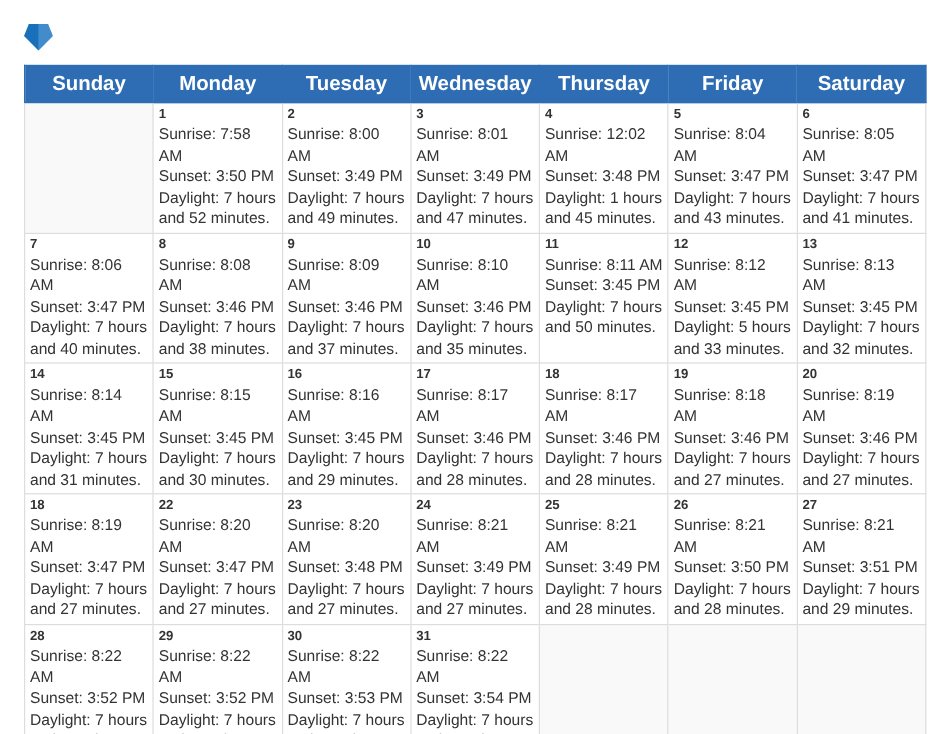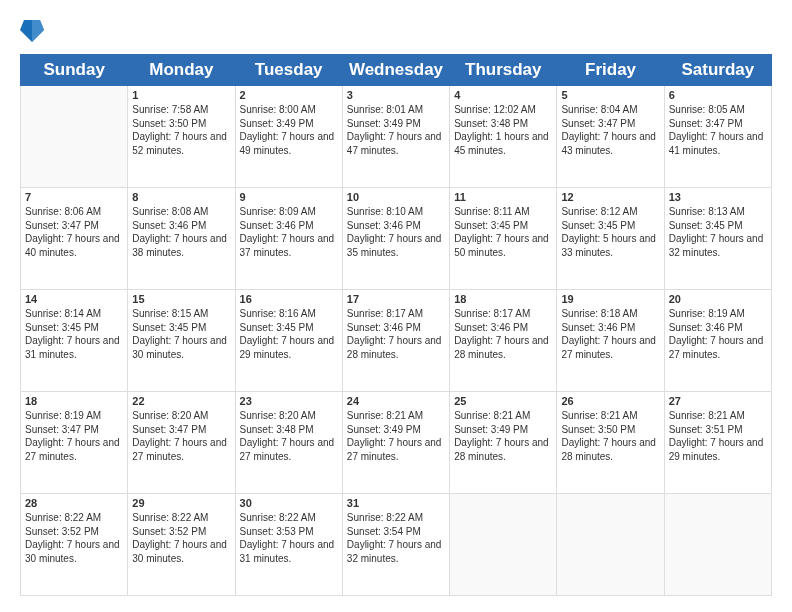--- a/index.html
+++ b/index.html
@@ -78,21 +78,21 @@
       width: calc(100% / 7);
     }
     .day-number {
       font-size: 11px;
       font-weight: bold;
       color: #333;
       display: block;
       margin-bottom: 2px;
     }
     .day-info {
-      font-size: 10px;
+      font-size: 13px;
       color: #333;
       line-height: 1.35;
     }
     .empty-cell {
       background: #f9f9f9;
     }
   </style>
 </head>
 <body>
 

